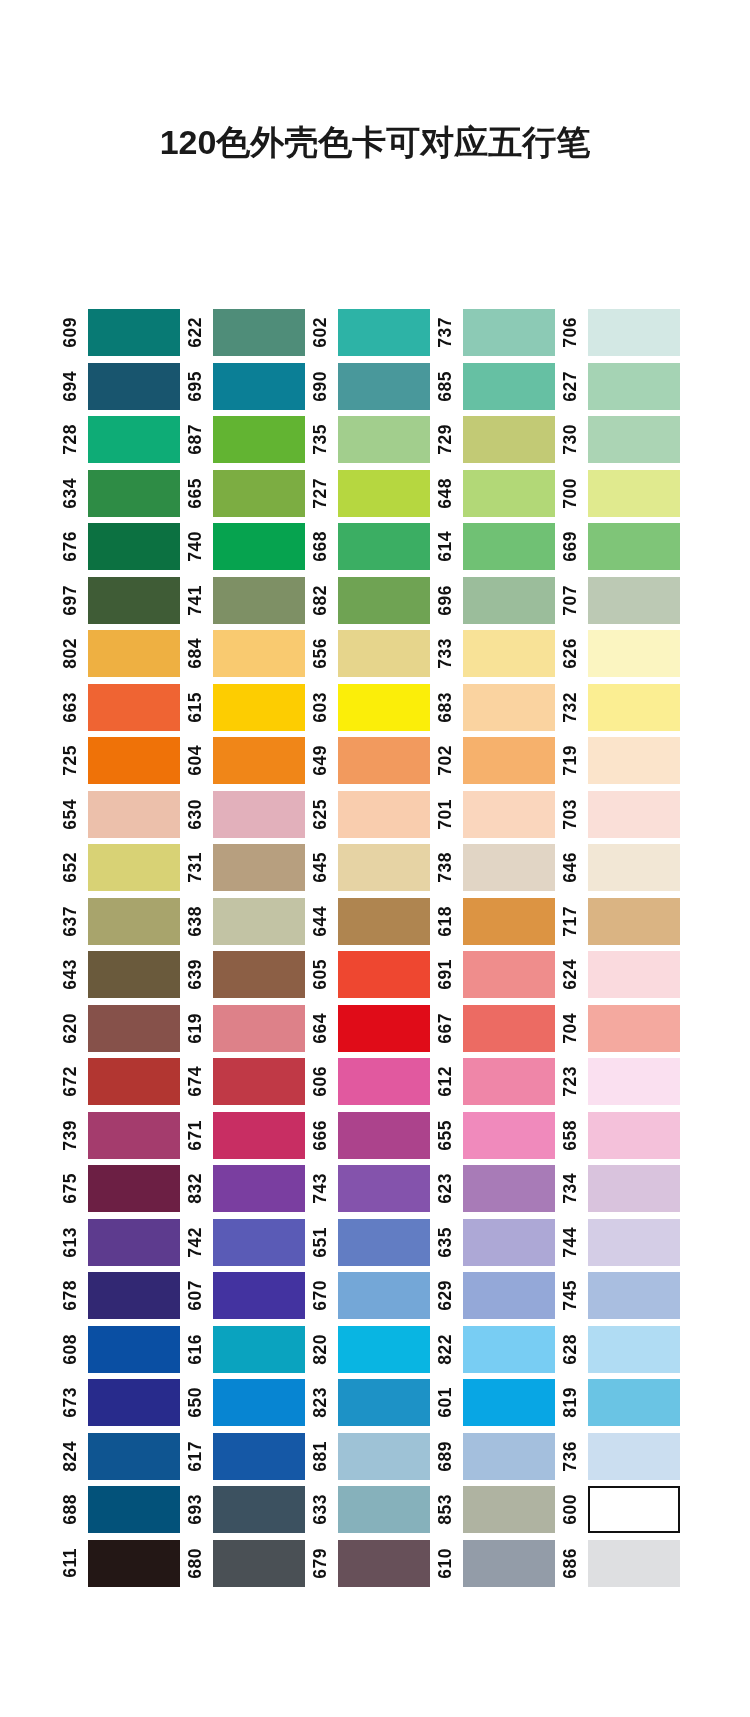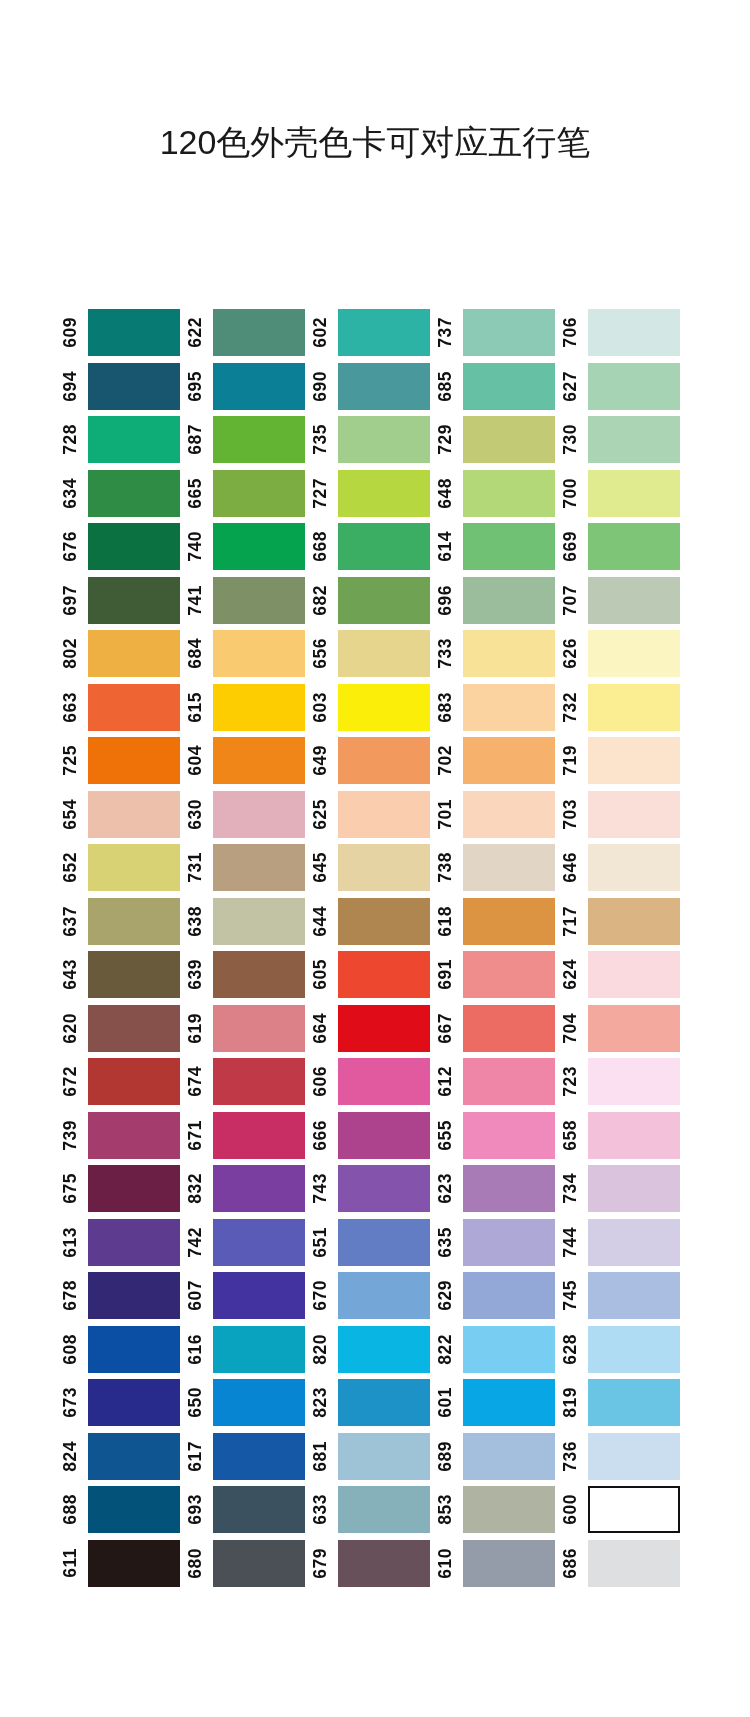--- a/index.html
+++ b/index.html
@@ -31,21 +31,21 @@
     letter-spacing: 1px;
     color: #1a1a1a;
     white-space: nowrap;
   }
   .title .accent {
     color: #f7a23c;
   }
   .subtitle {
     margin-top: 16px;
     font-size: 34px;
-    font-weight: normal;
+    font-weight: bold;
     letter-spacing: 0px;
     color: #1a1a1a;
     white-space: nowrap;
   }
   .grid-wrap {
     position: absolute;
     left: 0;
     top: 306px;
     width: 750px;
   }

